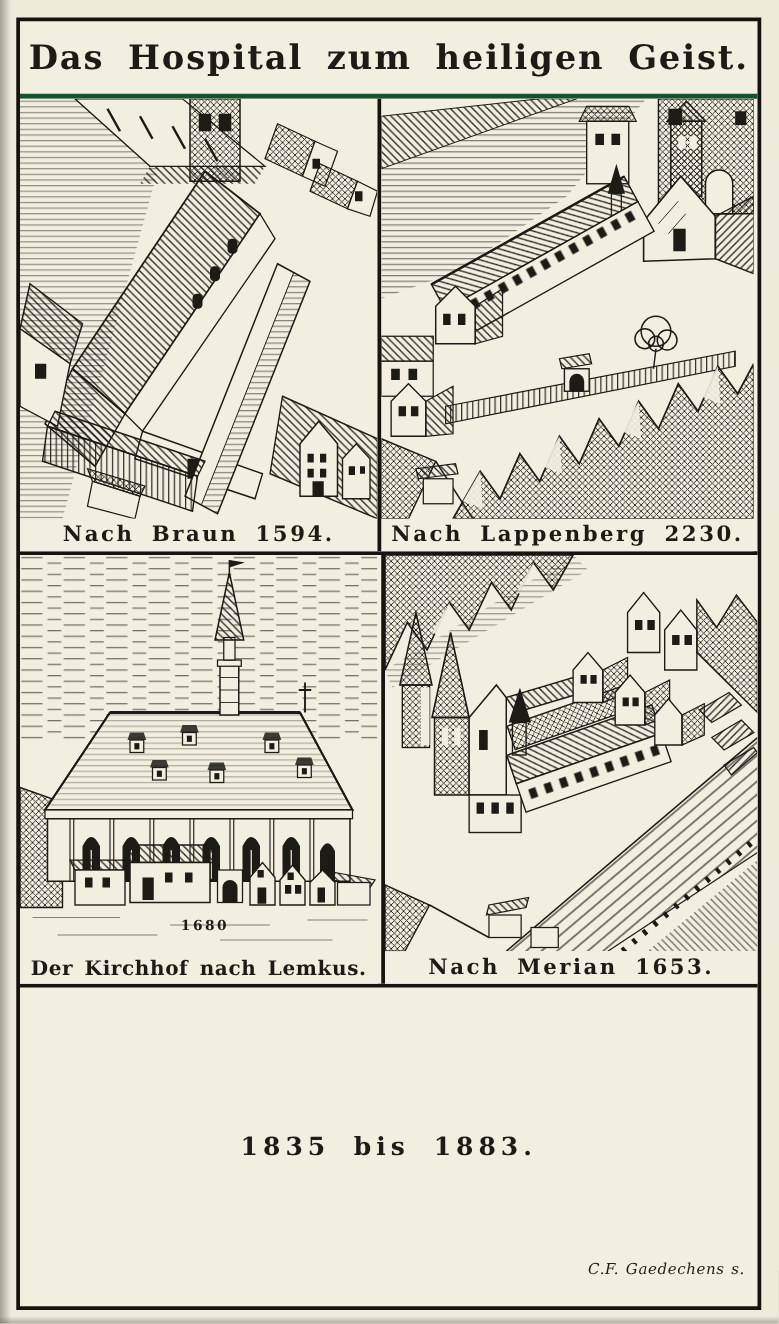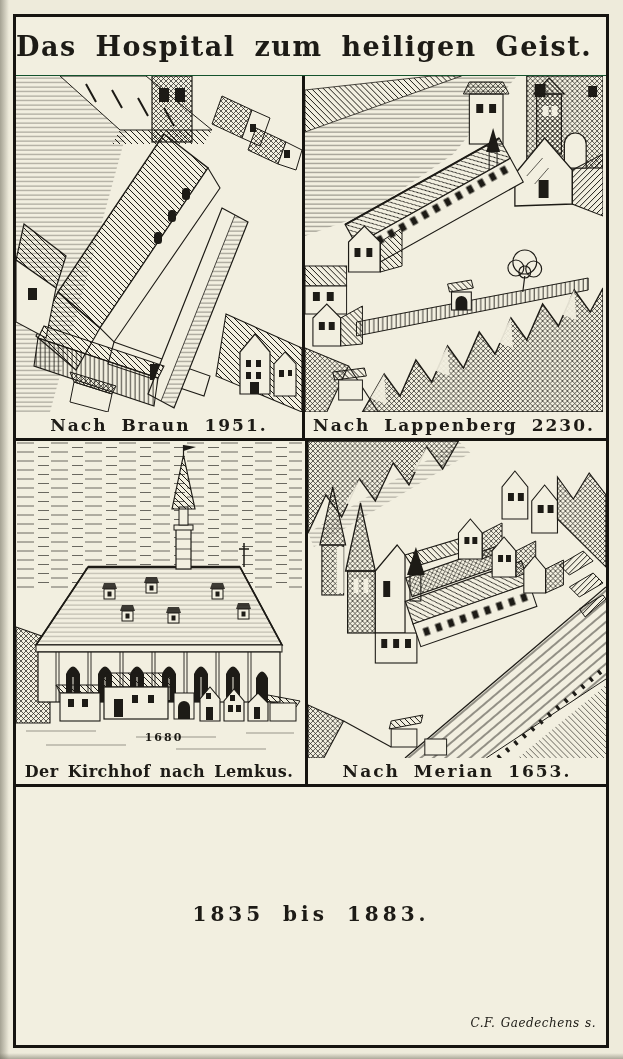--- a/index.html
+++ b/index.html
@@ -4,39 +4,39 @@
 <style>
   html,body{margin:0;padding:0;background:#d9d5c4;}
   .sheet{position:relative;width:623px;height:1059px;background:#eeebdb;overflow:hidden;
          font-family:"DejaVu Serif","Liberation Serif",serif;color:#1d1b16;}
   .edge-left{position:absolute;left:0;top:0;width:9px;height:100%;
              background:linear-gradient(90deg,rgba(92,90,76,.5),rgba(92,90,76,0));}
   .edge-bottom{position:absolute;left:0;bottom:0;width:100%;height:6px;
              background:linear-gradient(0deg,rgba(92,90,76,.45),rgba(92,90,76,0));}
   .plate{position:absolute;left:13px;top:14px;width:596px;height:1034px;box-sizing:border-box;
          border:3px solid #161410;background:#f2efe0;}
-  .title-band{height:58px;border-bottom:1px solid #14532d;display:flex;align-items:center;}
+  .title-band{height:58px;border-bottom:4px solid #14532d;display:flex;align-items:center;justify-content:center;}
   .title-band h1{margin:0;font-size:27px;font-weight:700;letter-spacing:1.5px;word-spacing:8px;white-space:nowrap;}
   .row{display:flex;}
   .row1{height:362px;border-bottom:3px solid #161410;}
   .row2{height:343px;border-bottom:3px solid #161410;justify-content:space-between;}
   .panel{display:flex;flex-direction:column;box-sizing:border-box;background:#f2efe0;}
   .p-left{width:286px;}
   .p-right{width:301px;border-left:3px solid #161410;}
   .art{flex:1;overflow:hidden;}
   .art svg{display:block;width:100%;height:100%;}
   .caption{height:26px;display:flex;align-items:center;justify-content:center;
            font-weight:700;font-size:17px;letter-spacing:2px;word-spacing:6px;white-space:nowrap;}
   .cap-lemkus{font-size:16px;letter-spacing:.5px;word-spacing:3px;}
   .bottom-panel{height:253px;display:flex;flex-direction:row;}
   .bottom-art{height:215px;}
   .bottom-rule{height:3px;border-top:1.5px solid #1d1b16;border-bottom:1px solid #1d1b16;box-sizing:border-box;}
   .bottom-caption{position:relative;flex:1;display:flex;align-items:center;justify-content:center;
            font-weight:700;font-size:20px;letter-spacing:4px;word-spacing:8px;}
-  .signature{position:absolute;right:10px;bottom:10px;font-weight:400;font-style:italic;
+  .signature{position:absolute;right:10px;bottom:21px;font-weight:400;font-style:italic;
              font-size:12px;letter-spacing:.5px;word-spacing:1px;}
 </style>
 </head>
 <body>
 
 <div class="sheet">
 
   <svg width="0" height="0" style="position:absolute">
     <defs>
       <pattern id="hR" width="6" height="6" patternUnits="userSpaceOnUse">
@@ -124,21 +124,21 @@
             <rect x="234" y="306" width="9" height="12" fill="#1d1b16"></rect>
             <polygon points="258,320 258,288 269,276 280,288 280,320" fill="#f2efe0" stroke="#1d1b16" stroke-width="1.1"></polygon>
             <rect x="263" y="294" width="5" height="7" fill="#1d1b16"></rect>
               <rect x="272" y="294" width="4" height="6" fill="#1d1b16"></rect>
             <polygon points="28,250 148,290 142,302 22,262" fill="url(#hL)" stroke="#1d1b16" stroke-width="1.1"></polygon>
             <polygon points="22,262 142,302 138,330 18,290" fill="url(#vl)" stroke="#1d1b16" stroke-width="1.1"></polygon>
             <polygon points="58,306 96,318 92,336 54,326" fill="#f2efe0" stroke="#1d1b16" stroke-width="1"></polygon>
             <polygon points="54,296 100,310 96,318 58,306" fill="url(#cr)" stroke="#1d1b16" stroke-width="1"></polygon>
           </svg>
         </div>
-        <div class="caption">Nach Braun 1951.</div>
+        <div class="caption">Nach Braun 1594.</div>
       </div>
 
       <div class="panel p-right">
         <div class="art">
           <svg viewBox="0 0 301 336" preserveAspectRatio="none">
             <rect width="301" height="336" fill="#f2efe0"></rect>
             <polygon points="0,14 128,0 158,0 0,56" fill="url(#hL)" stroke="#1d1b16" stroke-width="0.8"></polygon>
             <polygon points="0,56 158,0 214,0 150,78 62,138 0,160" fill="url(#hl)" opacity="0.6"></polygon>
             <rect x="166" y="18" width="34" height="50" fill="#f2efe0" stroke="#1d1b16" stroke-width="1.1"></rect>
             <polygon points="160,18 206,18 200,6 166,6" fill="url(#cr)" stroke="#1d1b16" stroke-width="1"></polygon>

